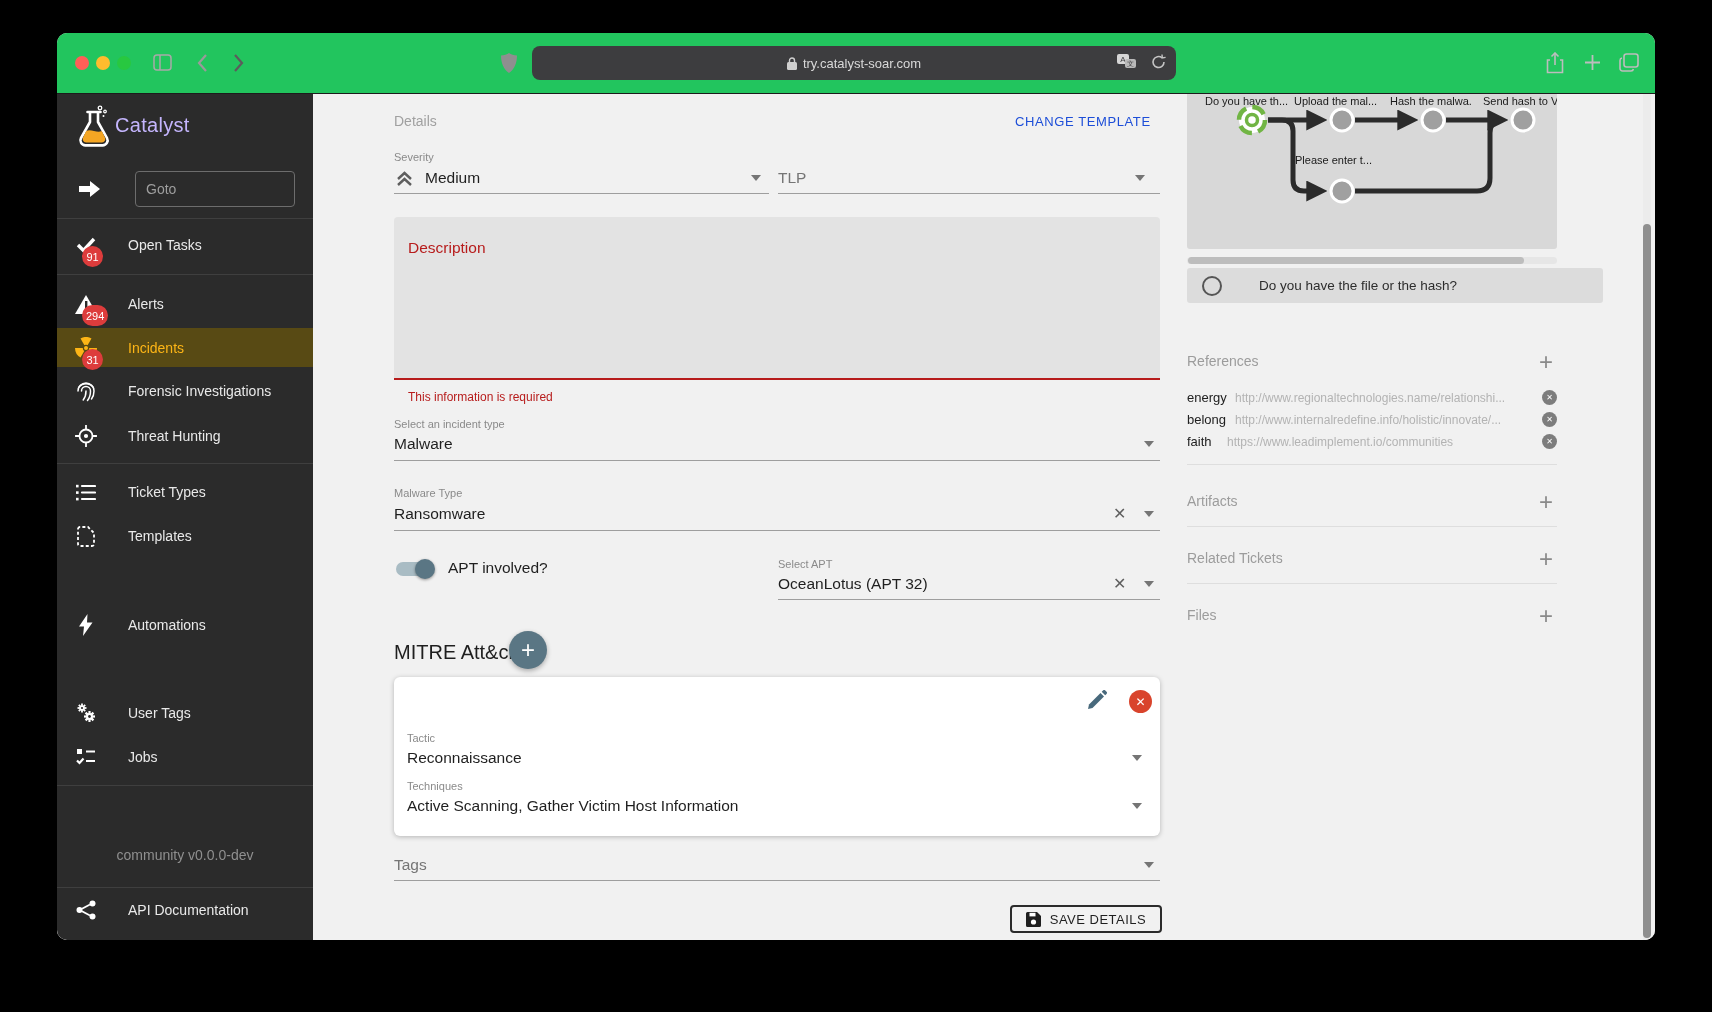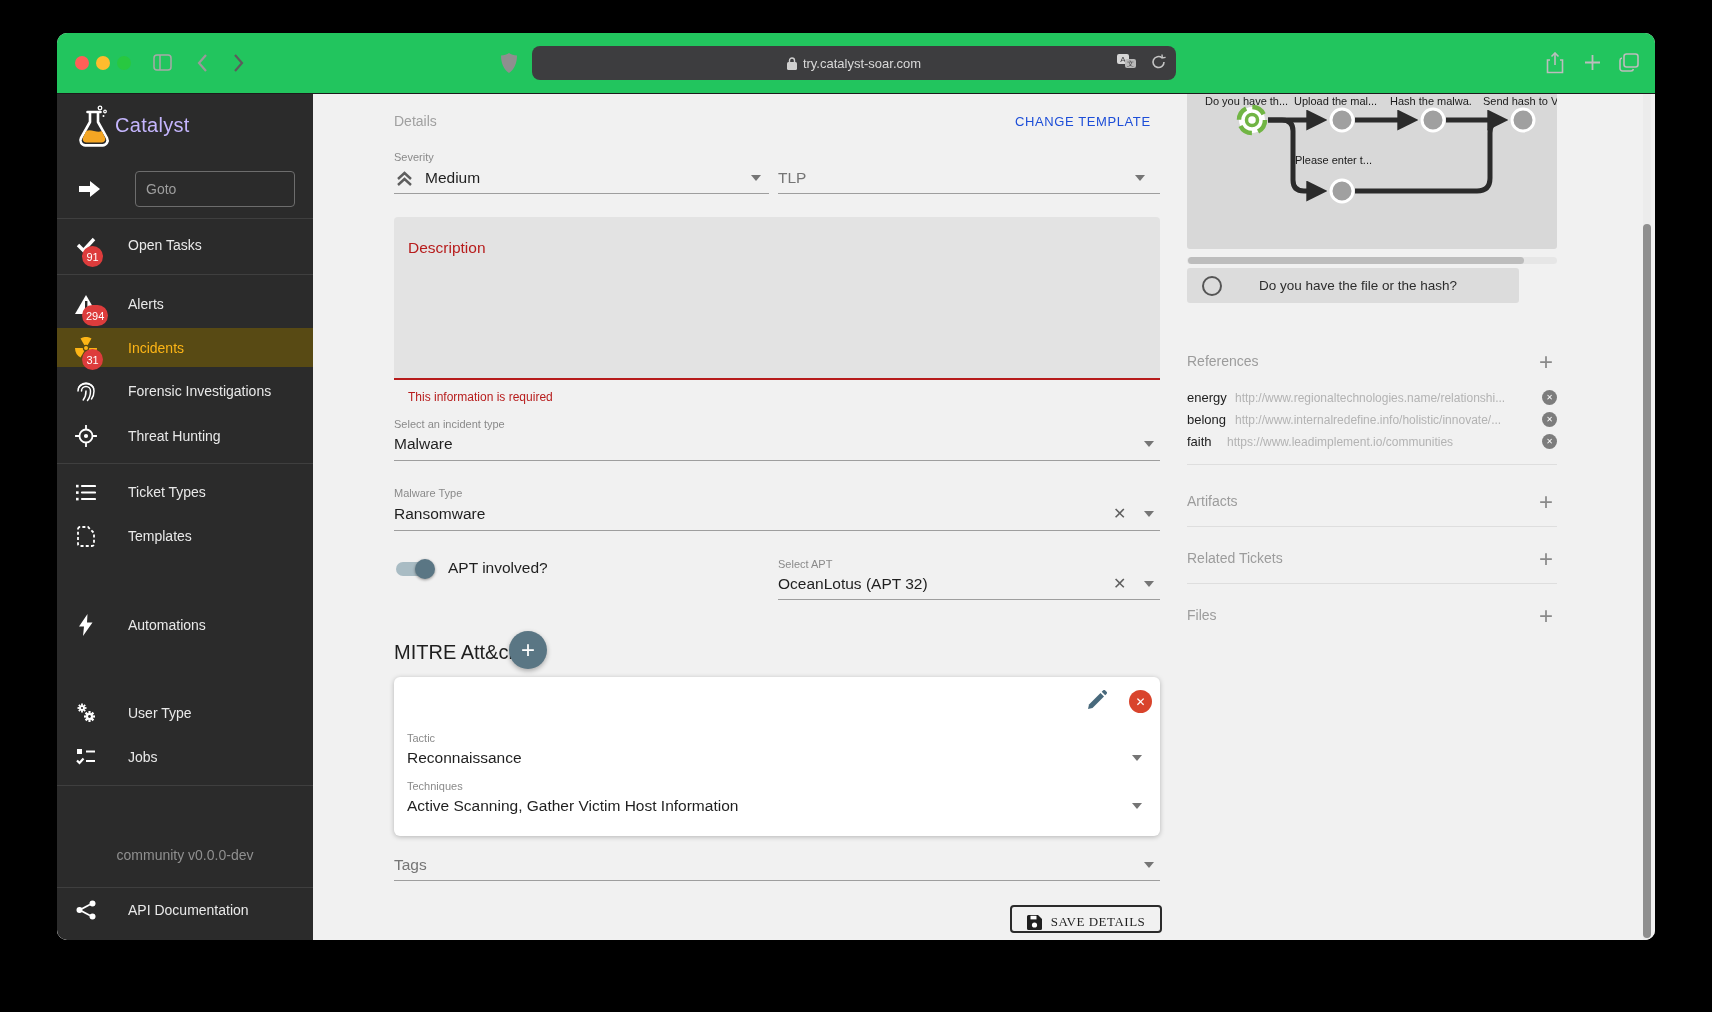--- a/index.html
+++ b/index.html
@@ -50,28 +50,28 @@
   .err{position:absolute;color:#b71c1c;font-size:12px;}
   .toggle{position:absolute;width:36px;height:14px;background:#a9bcc4;border-radius:7px;cursor:pointer;}
   .toggle .knob{position:absolute;right:-3px;top:-3px;width:20px;height:20px;border-radius:50%;background:#5a7684;
                 box-shadow:0 1px 3px rgba(0,0,0,.4);}
   .plus-fab{position:absolute;width:38px;height:38px;border-radius:50%;background:#5a7684;color:#fff;
             display:flex;align-items:center;justify-content:center;font-size:24px;box-shadow:0 2px 5px rgba(0,0,0,.3);cursor:pointer;}
   .card{position:absolute;background:#fff;border-radius:6px;box-shadow:0 1px 5px rgba(0,0,0,.25);}
   .del-btn{position:absolute;width:23px;height:23px;border-radius:50%;background:#d9442c;color:#fff;font-size:12px;
            display:flex;align-items:center;justify-content:center;cursor:pointer;}
   .save-btn{position:absolute;border:2px solid #2b2b2b;border-radius:4px;background:transparent;color:#1f1f1f;
-            font-size:13px;letter-spacing:.5px;display:flex;align-items:flex-end;justify-content:center;gap:9px;cursor:pointer;
-            font-family:Liberation Serif, serif;}
+            font-size:13px;letter-spacing:.5px;display:flex;align-items:center;justify-content:center;gap:9px;cursor:pointer;
+            font-family:Liberation Sans, sans-serif;}
   
   .graph{position:absolute;left:1130px;top:0;width:370px;height:155px;background:#d8d8d8;overflow:hidden;border-radius:0 0 3px 3px;}
   .gnode-lbl{position:absolute;font-size:11px;color:#1a1a1a;white-space:nowrap;}
   .hscroll{position:absolute;left:1130px;top:163px;width:370px;height:7px;background:#e6e6e6;border-radius:4px;}
   .hscroll .thumb{position:absolute;left:1px;top:0;width:336px;height:7px;background:#bdbdbd;border-radius:4px;}
-  .task-row{position:absolute;left:1130px;top:174px;width:332px;height:35px;background:#dcdcdc;border-radius:3px;
+  .task-row{position:absolute;left:1130px;top:174px;width:416px;height:35px;background:#dcdcdc;border-radius:3px;
             display:flex;align-items:center;}
   .task-row .radio{position:absolute;left:15px;width:20px;height:20px;border:2.5px solid #555;border-radius:50%;cursor:pointer;}
   .task-row .txt{position:absolute;left:72px;font-size:13.5px;color:#2d2d2d;}
   .sec-title{position:absolute;color:#9c9c9c;font-size:14px;}
   .sec-plus{position:absolute;color:#8a8a8a;font-size:24px;font-weight:300;cursor:pointer;line-height:1;}
   .ref-name{position:absolute;color:#212121;font-size:13px;font-weight:500;}
   .ref-url{position:absolute;color:#b3b3b3;font-size:12px;white-space:nowrap;overflow:hidden;max-width:300px;}
   .ref-x{position:absolute;width:15px;height:15px;border-radius:50%;background:#7d7d7d;color:#fff;font-size:8px;
          display:flex;align-items:center;justify-content:center;cursor:pointer;}
   .pdiv{position:absolute;left:1130px;width:370px;height:1px;background:#dedede;}
@@ -301,21 +301,21 @@
                   <g stroke="#fff" stroke-width="2.2">
                     <line x1="14.5" y1="9" x2="14.5" y2="20"></line>
                     <line x1="9" y1="14.5" x2="20" y2="14.5"></line>
                     <line x1="10.6" y1="10.6" x2="18.4" y2="18.4"></line>
                     <line x1="18.4" y1="10.6" x2="10.6" y2="18.4"></line>
                   </g>
                   <circle cx="14.5" cy="14.5" r="1.4" fill="#2b2b2b"></circle>
                 </g>
             </svg>
           </span>
-          <span class="lbl">User Type</span>
+          <span class="lbl">User Tags</span>
         </div>
 
         <div class="nav-item" style="top:643px">
           <span class="ico">
             <svg width="20" height="18" viewBox="0 0 20 18" stroke="#fff" stroke-width="2" fill="none">
               <rect x="1" y="1" width="5" height="5" fill="#fff" stroke="none"></rect>
                 <line x1="10" y1="3.5" x2="19" y2="3.5"></line>
               <polyline points="1,12.5 3.5,15 7.5,10.5" stroke-width="2.2"></polyline>
                 <line x1="10" y1="13" x2="19" y2="13"></line>
             </svg>

